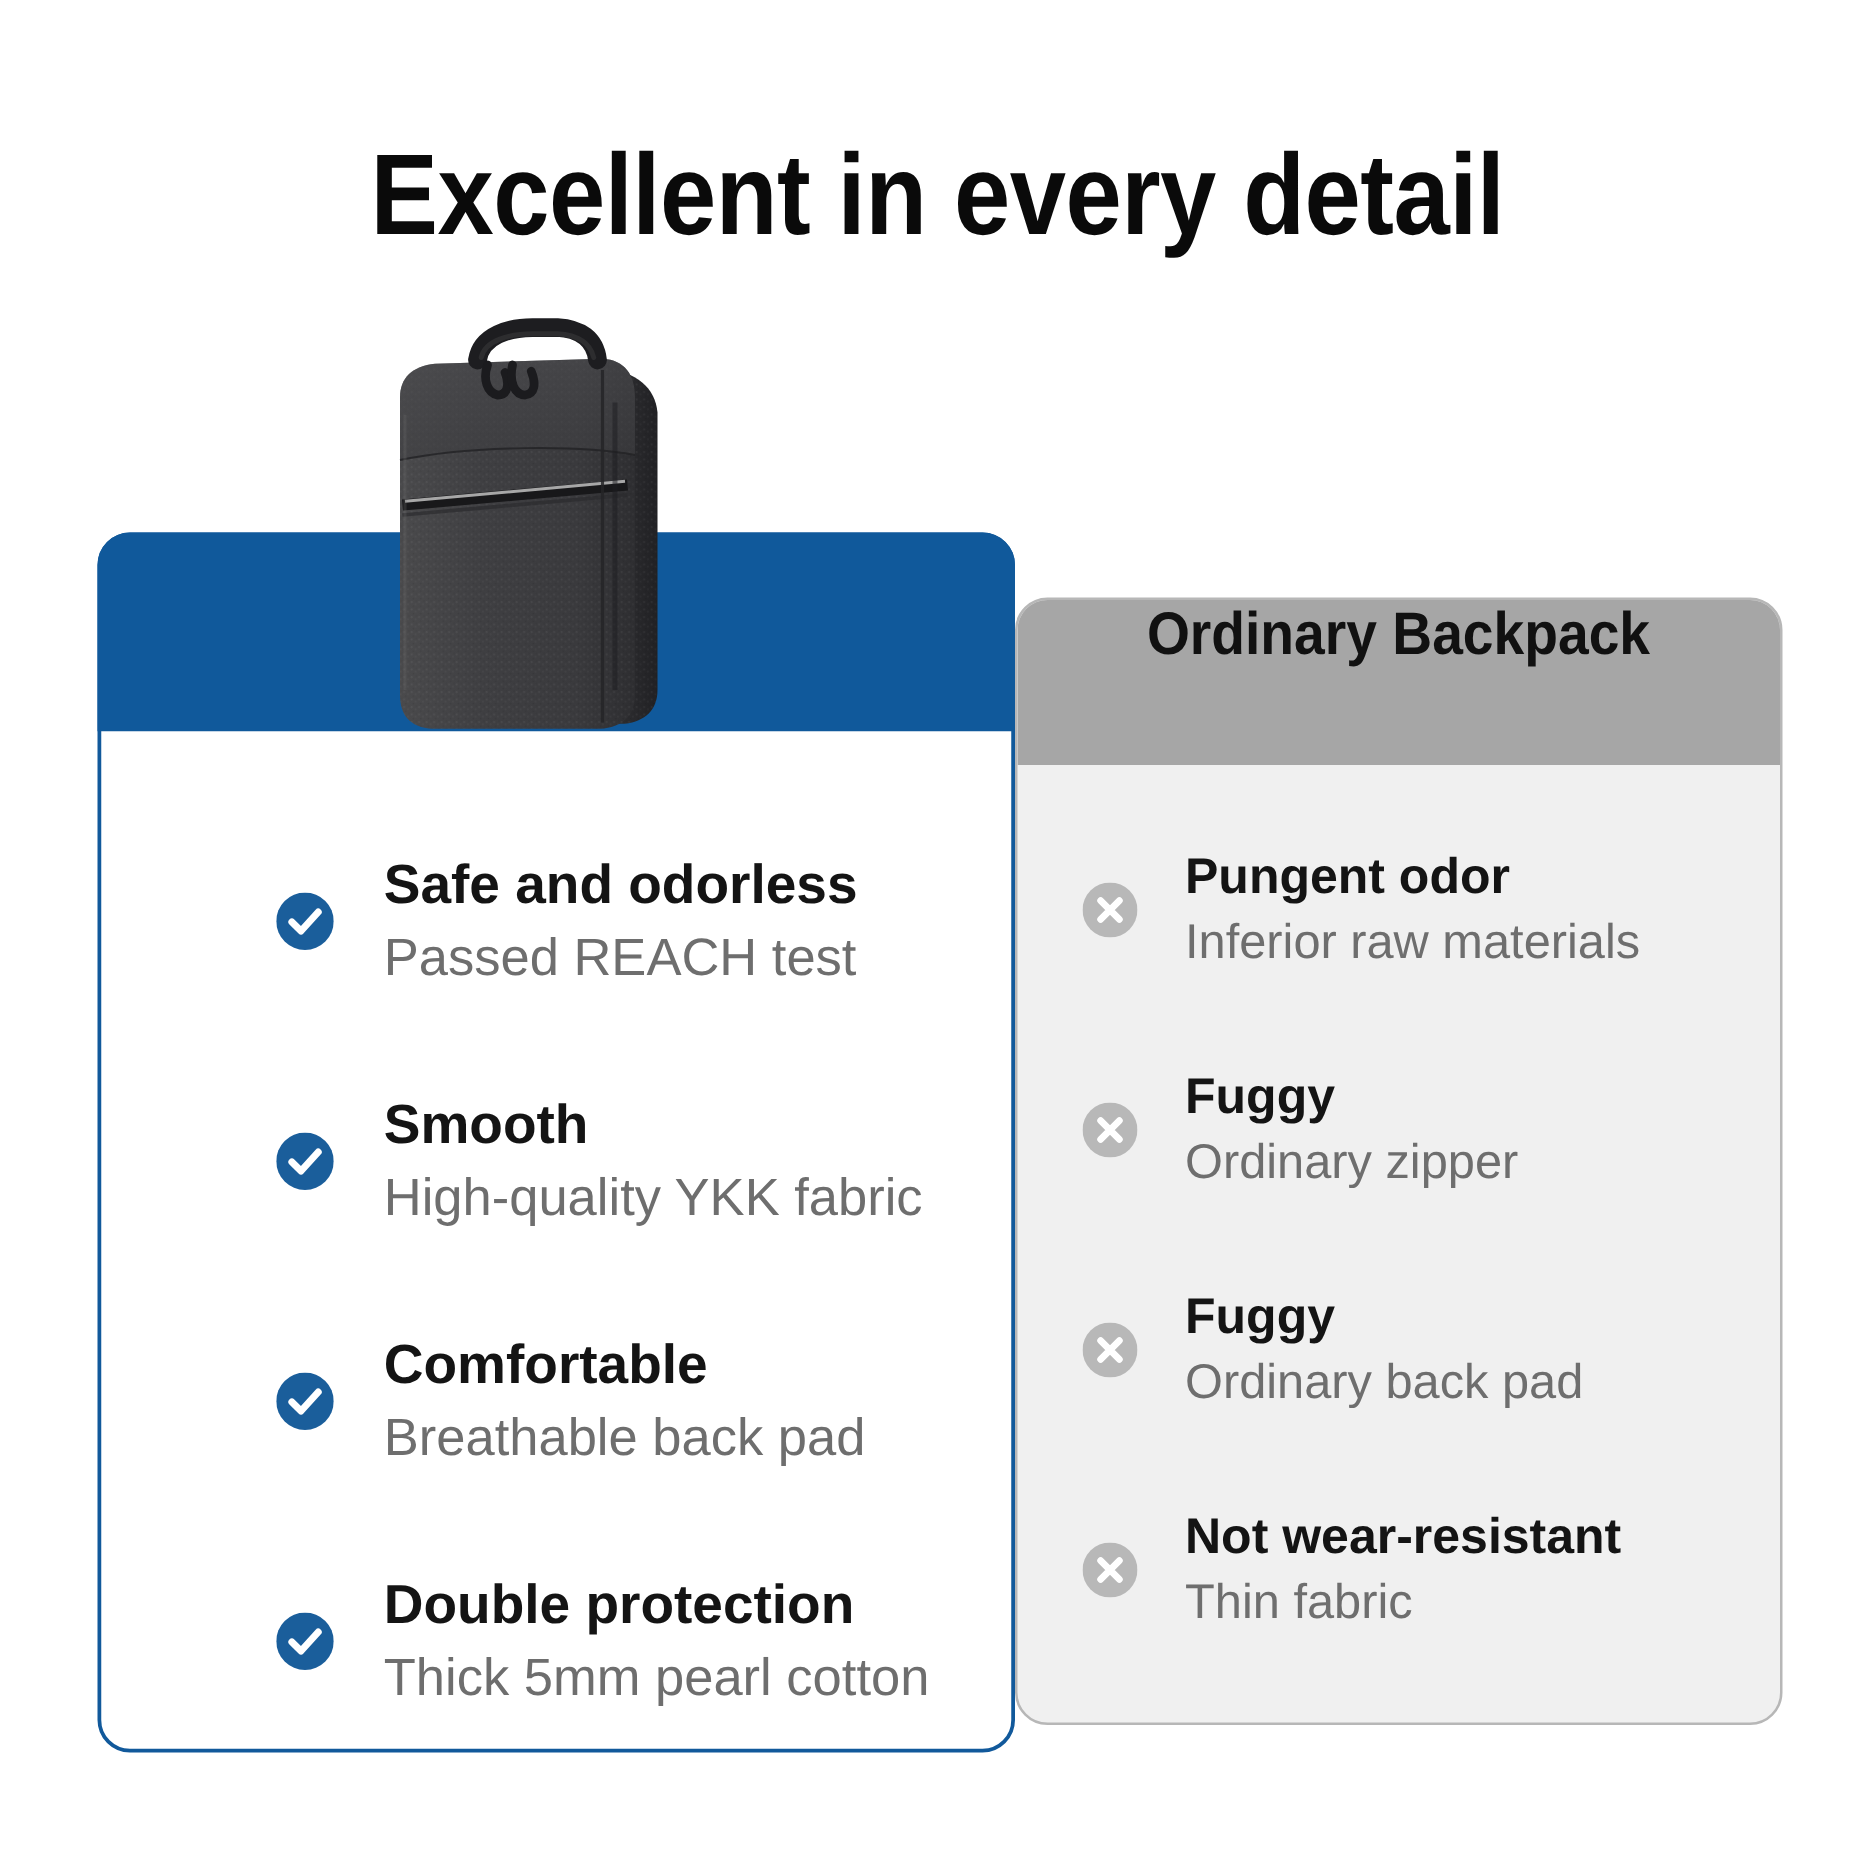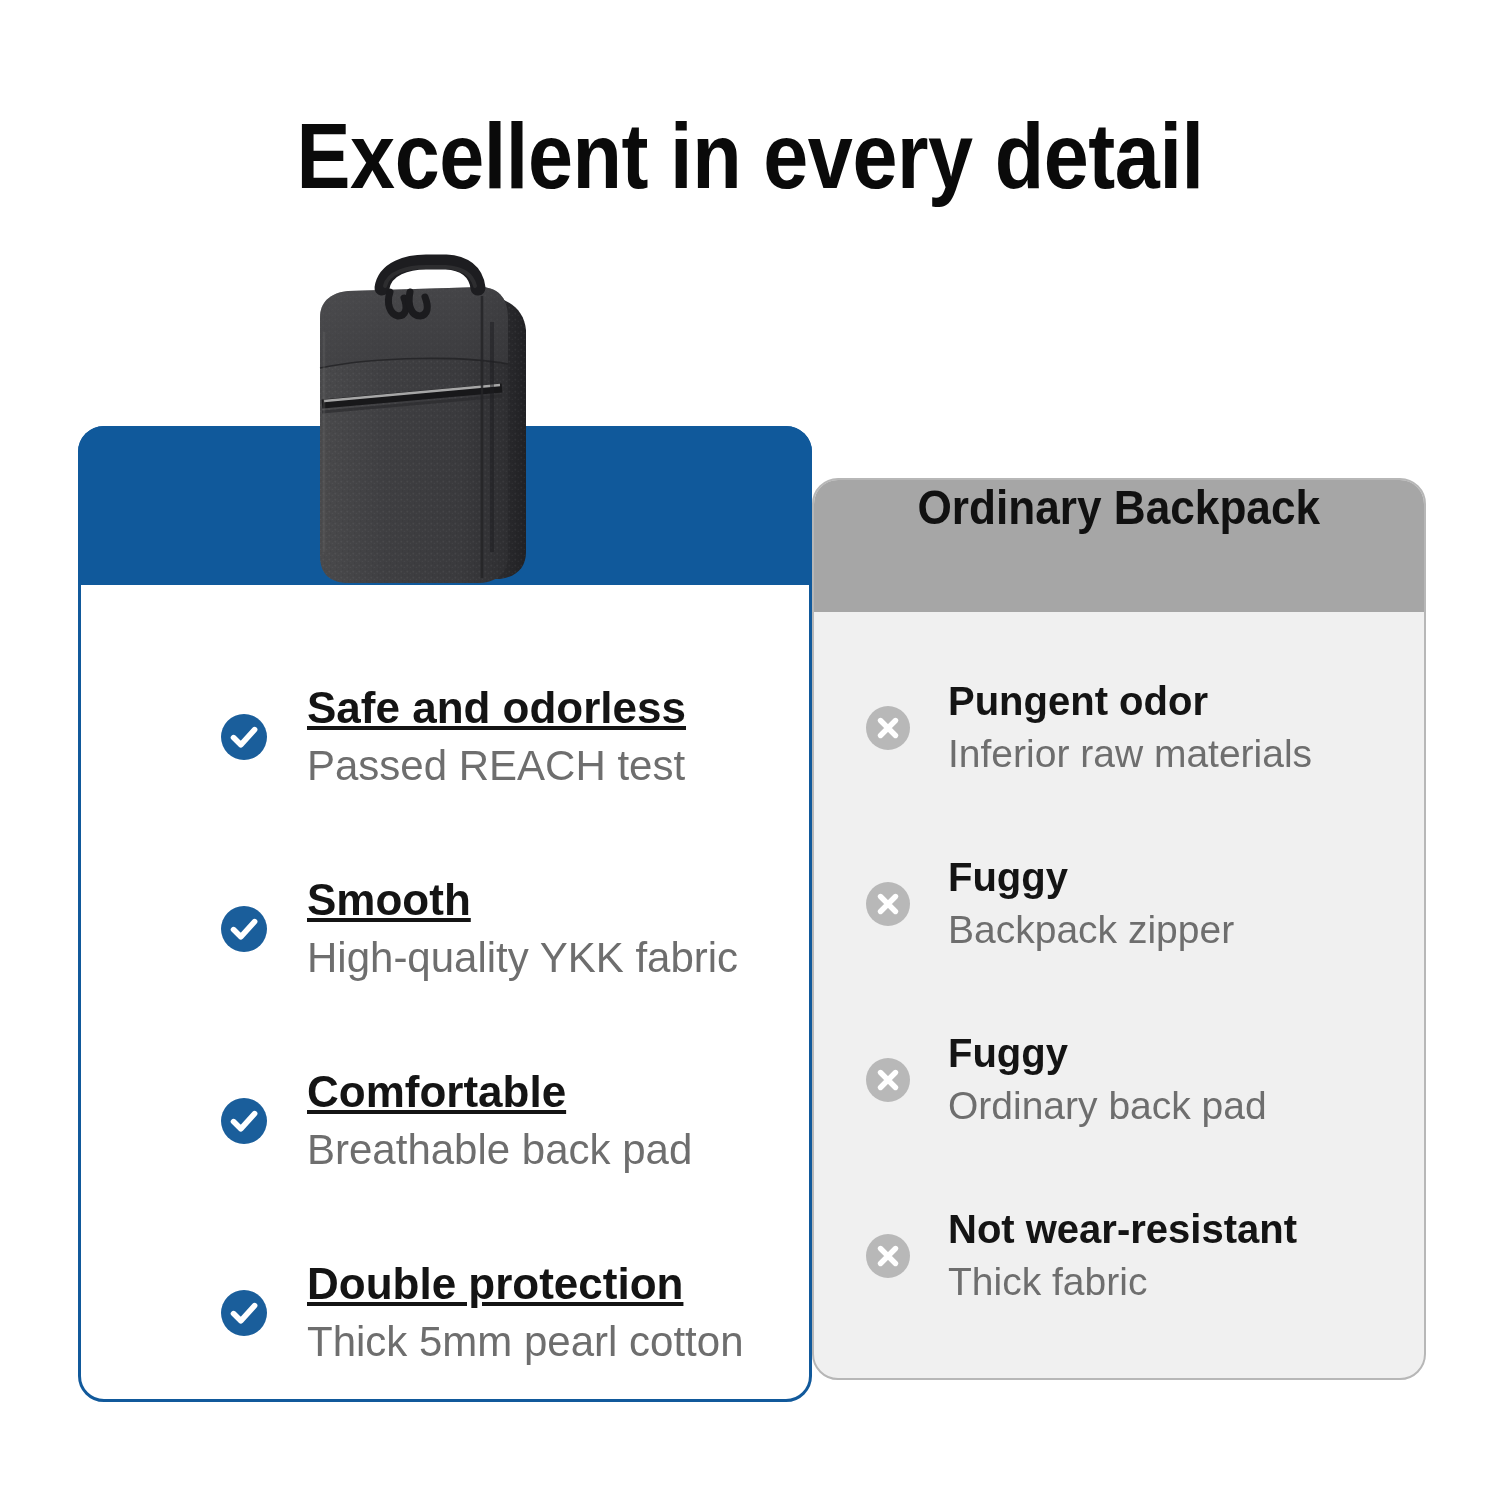--- a/index.html
+++ b/index.html
@@ -134,21 +134,21 @@
   .feature-title {
     font-weight: 700;
     color: #141414;
     white-space: nowrap;
   }
   .feature-sub {
     font-weight: 400;
     color: #6e6e6e;
     white-space: nowrap;
   }
-  .ours-list .feature-title { font-size: 44px; line-height: 58px; text-decoration: underline; }
+  .ours-list .feature-title { font-size: 44px; line-height: 58px; }
   .ours-list .feature-sub   { font-size: 42px; line-height: 58px; }
   .ordinary-list .feature-title { font-size: 40px; line-height: 52px; }
   .ordinary-list .feature-sub   { font-size: 39px; line-height: 54px; }
 
   
   .backpack {
     position: absolute;
     left: 286px;
     top: 252px;
     width: 268px;
@@ -179,21 +179,21 @@
         </div>
       </div>
 
       <div class="feature-row">
         <svg class="feature-icon" viewBox="0 0 44 44">
           <circle cx="22" cy="22" r="22" fill="#b8b8b8"></circle>
           <path d="M14.5 14.5 L29.5 29.5 M29.5 14.5 L14.5 29.5" stroke="#ffffff" stroke-width="5.4" stroke-linecap="round"></path>
         </svg>
         <div class="feature-text">
           <div class="feature-title">Fuggy</div>
-          <div class="feature-sub">Backpack zipper</div>
+          <div class="feature-sub">Ordinary zipper</div>
         </div>
       </div>
 
       <div class="feature-row">
         <svg class="feature-icon" viewBox="0 0 44 44">
           <circle cx="22" cy="22" r="22" fill="#b8b8b8"></circle>
           <path d="M14.5 14.5 L29.5 29.5 M29.5 14.5 L14.5 29.5" stroke="#ffffff" stroke-width="5.4" stroke-linecap="round"></path>
         </svg>
         <div class="feature-text">
           <div class="feature-title">Fuggy</div>
@@ -201,21 +201,21 @@
         </div>
       </div>
 
       <div class="feature-row">
         <svg class="feature-icon" viewBox="0 0 44 44">
           <circle cx="22" cy="22" r="22" fill="#b8b8b8"></circle>
           <path d="M14.5 14.5 L29.5 29.5 M29.5 14.5 L14.5 29.5" stroke="#ffffff" stroke-width="5.4" stroke-linecap="round"></path>
         </svg>
         <div class="feature-text">
           <div class="feature-title">Not wear-resistant</div>
-          <div class="feature-sub">Thick fabric</div>
+          <div class="feature-sub">Thin fabric</div>
         </div>
       </div>
 
     </div>
   </div>
 
   <div class="ours-card">
     <div class="ours-header"></div>
     <div class="ours-list">
 

